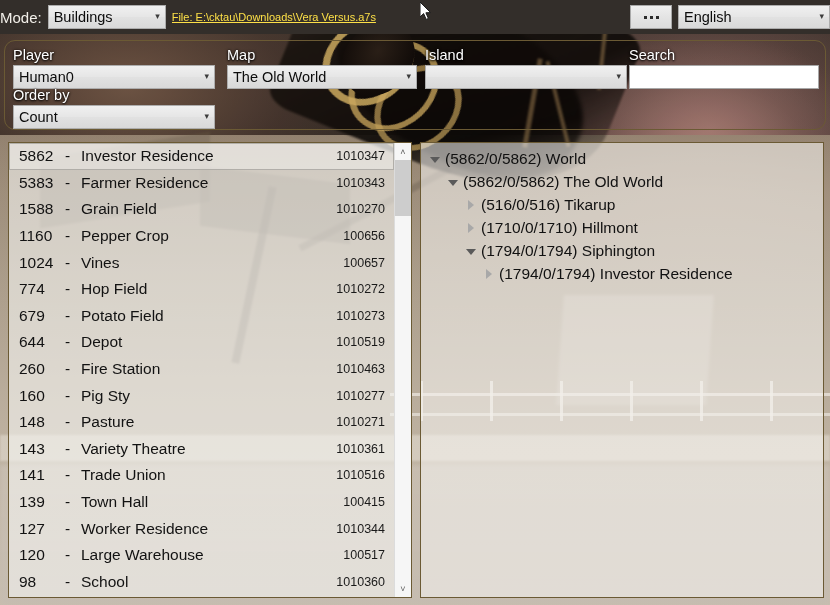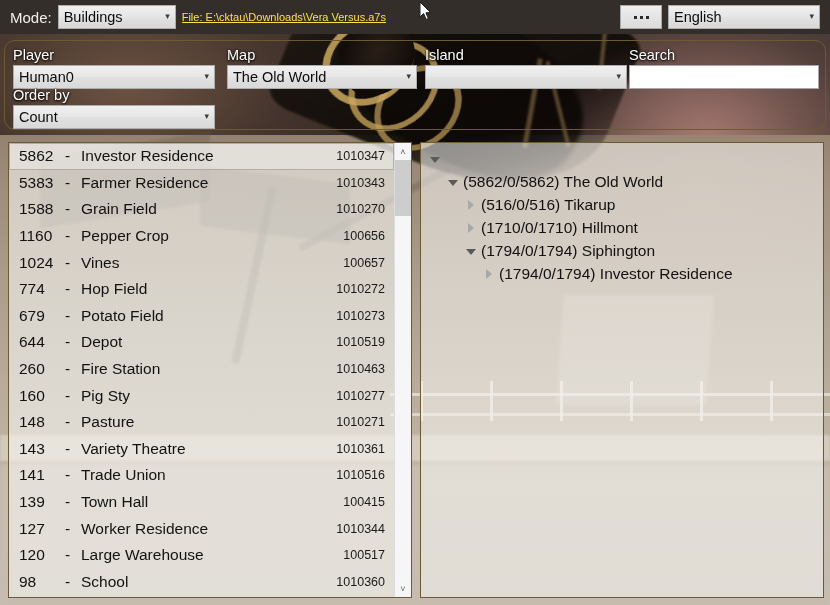--- a/index.html
+++ b/index.html
@@ -100,21 +100,21 @@
   .h-building { left: 560px; top: 300px; width: 150px; height: 110px; background: rgba(214,206,196,0.35); transform: skewX(-4deg); filter: blur(1.4px); }
   .h-water { left: 0; top: 470px; right:0; bottom: 0; background: linear-gradient(180deg, rgba(198,188,176,0.5), rgba(176,166,156,0.55)); filter: blur(2px); }
   .h-haze { inset: 0; background: linear-gradient(180deg, rgba(228,224,218,0.18), rgba(236,232,226,0.32)); }
 
   
   .topbar {
     position: absolute; z-index: 5;
     left: 0; top: 0; width: 830px; height: 34px;
     background: #332e2a;
     display: flex; align-items: center;
-    padding: 0 10px;
+    padding: 0 0;
     gap: 6px;
   }
   .topbar .lbl {
     color: #f2efe9;
     font-size: 15px;
     white-space: nowrap;
   }
   .topbar .file-lbl {
     color: #fde047;
     font-size: 11px;
@@ -539,20 +539,21 @@
     </div>
     <div class="sb-btn">˅</div>
   </div>
 </div>
 
 <div class="tree-panel" id="tree-panel">
     <div class="tnode" style="padding-left: 6px;">
       <span class="tw">
         <span class="tri open"></span>
       </span>
+      <span class="tlabel">(5862/0/5862) World</span>
     </div>
     <div class="tnode" style="padding-left: 24px; text-align: center;">
       <span class="tw">
         <span class="tri open"></span>
       </span>
       <span class="tlabel">(5862/0/5862) The Old World</span>
     </div>
     <div class="tnode" style="padding-left: 42px;">
       <span class="tw">
         <span class="tri closed"></span>

